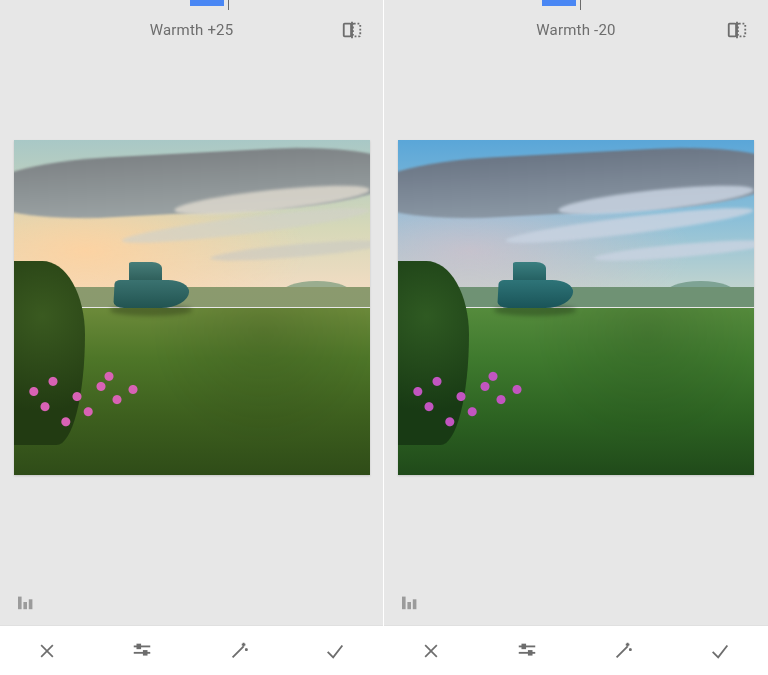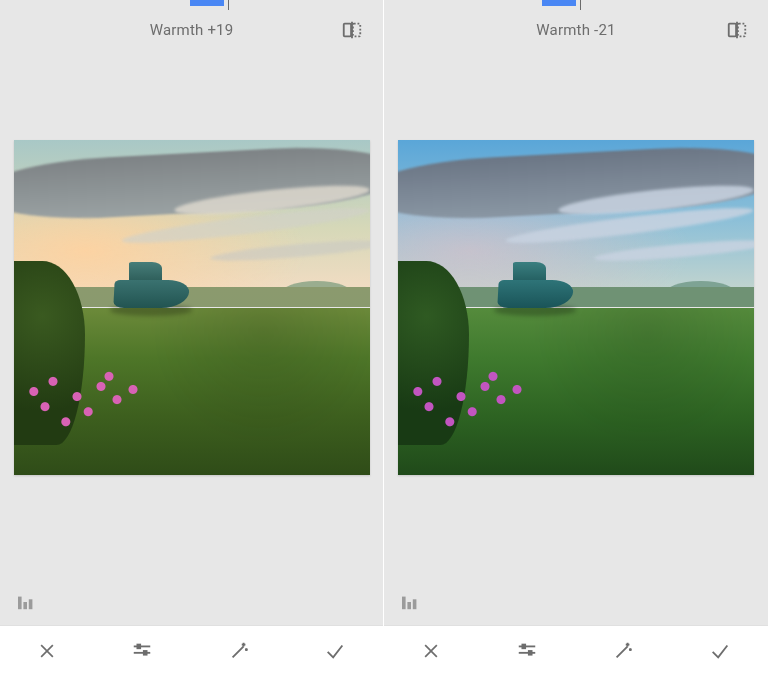--- a/index.html
+++ b/index.html
@@ -156,21 +156,21 @@
   svg { display: block; }
 </style>
 </head>
 <body>
 
 <div class="panel left">
   <div class="top-tab-marker" style="left:190px"></div>
   <div class="top-tab-tick" style="left:228px"></div>
 
   <div class="header">
-    <span class="header-title">Warmth +19</span>
+    <span class="header-title">Warmth +25</span>
     <span class="compare-icon">
       <svg width="22" height="22" viewBox="0 0 24 24" fill="none" stroke="currentColor" stroke-width="2">
         <rect x="3" y="5" width="8" height="14" rx="1"></rect>
         <rect x="13" y="5" width="8" height="14" rx="1" stroke-dasharray="2 2"></rect>
         <line x1="12" y1="3" x2="12" y2="21"></line>
       </svg>
     </span>
   </div>
 
   <div class="canvas-area">
@@ -235,21 +235,21 @@
         </svg>
     </span>
   </div>
 </div>
 
 <div class="panel">
   <div class="top-tab-marker" style="left:158px"></div>
   <div class="top-tab-tick" style="left:196px"></div>
 
   <div class="header">
-    <span class="header-title">Warmth -21</span>
+    <span class="header-title">Warmth -20</span>
     <span class="compare-icon">
       <svg width="22" height="22" viewBox="0 0 24 24" fill="none" stroke="currentColor" stroke-width="2">
         <rect x="3" y="5" width="8" height="14" rx="1"></rect>
         <rect x="13" y="5" width="8" height="14" rx="1" stroke-dasharray="2 2"></rect>
         <line x1="12" y1="3" x2="12" y2="21"></line>
       </svg>
     </span>
   </div>
 
   <div class="canvas-area">

